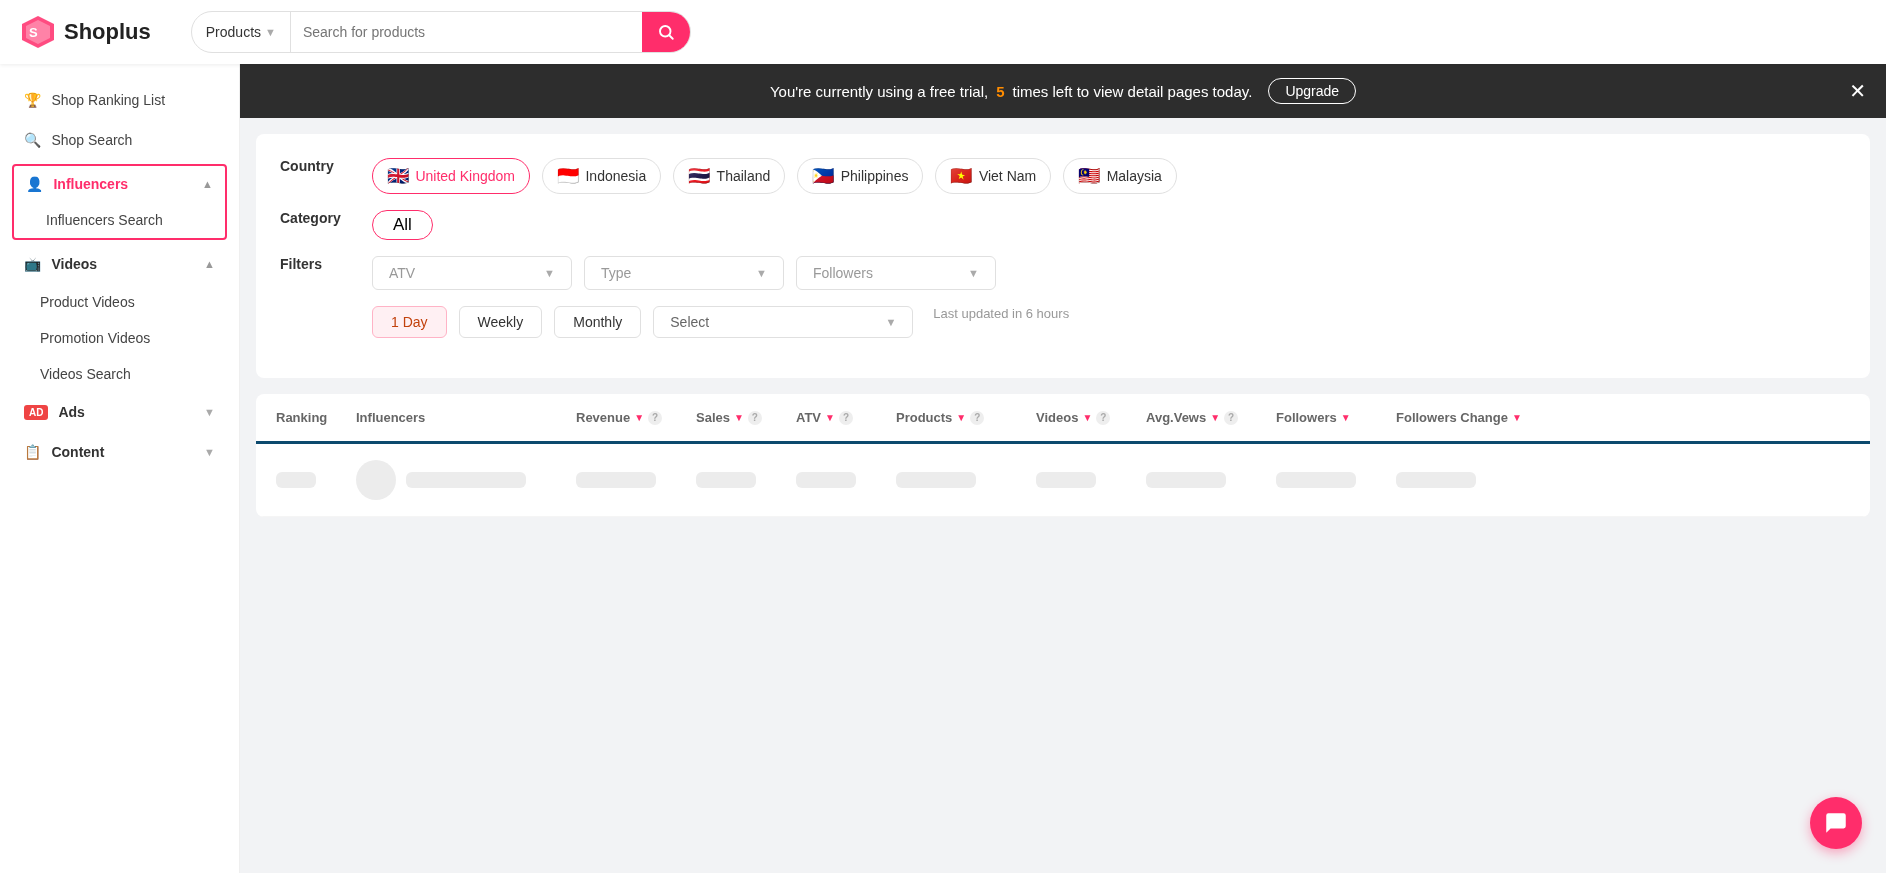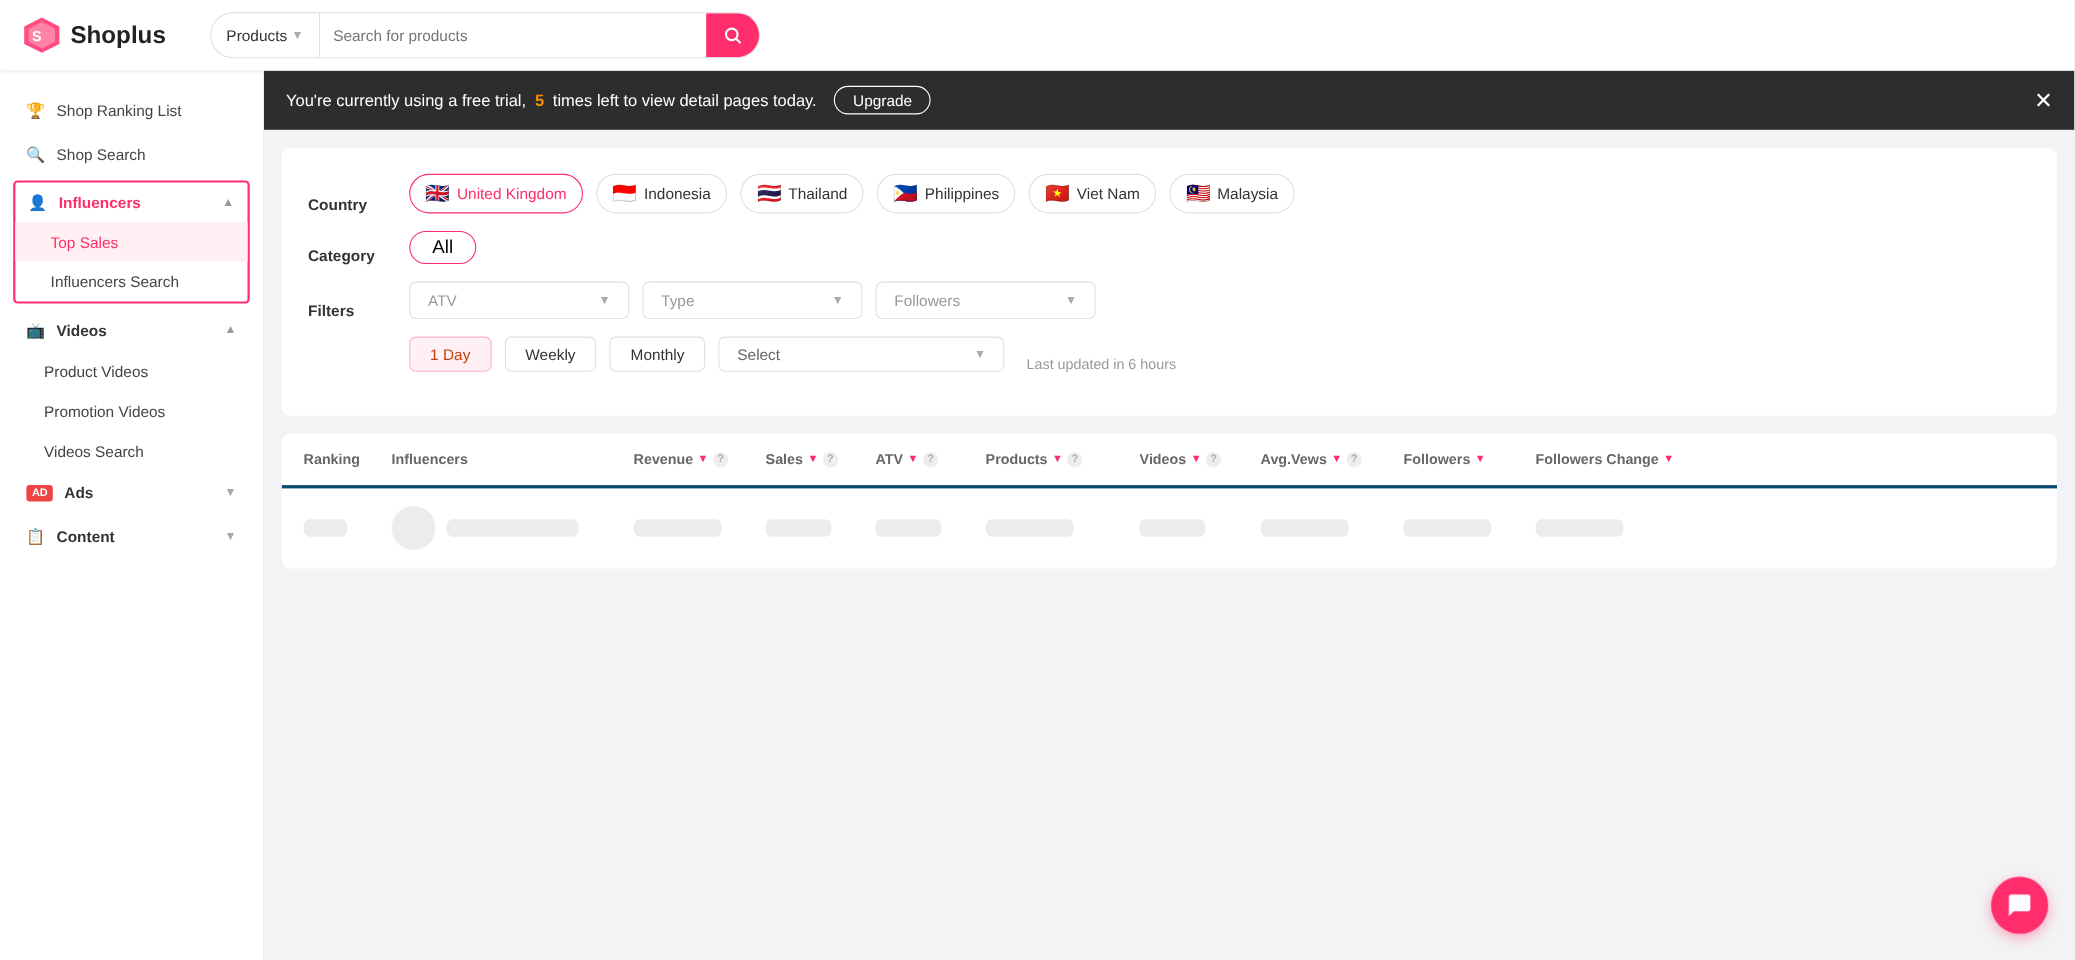--- a/index.html
+++ b/index.html
@@ -63,35 +63,35 @@
       font-size: 14px; color: #333; font-weight: 600; cursor: pointer;
     }
     .sidebar-plain { padding: 10px 24px 10px 40px; font-size: 14px; color: #444; cursor: pointer; }
 
     
     .main { flex: 1; overflow-y: auto; padding: 0; background: #f2f3f5; }
 
     
     .banner {
       background: #2d2d2d; color: #fff; display: flex; align-items: center;
-      justify-content: flex-start; padding: 14px 20px; position: relative; gap: 8px;
+      justify-content: center; padding: 14px 32px; position: relative; gap: 8px;
       font-size: 15px;
     }
     .banner-highlight { color: #ff8c00; font-weight: 700; }
     .banner-upgrade-btn {
       border: 1.5px solid #fff; color: #fff; background: none; border-radius: 16px;
       padding: 4px 16px; font-size: 14px; cursor: pointer; margin-left: 8px;
     }
     .banner-close { position: absolute; right: 20px; font-size: 20px; cursor: pointer; color: #fff; }
 
     
     .content-card { background: #fff; margin: 16px; border-radius: 8px; padding: 24px; }
 
     
-    .filter-row { display: flex; align-items: flex-end; gap: 12px; margin-bottom: 16px; }
+    .filter-row { display: flex; align-items: flex-start; gap: 12px; margin-bottom: 16px; }
     .filter-label { font-size: 14px; font-weight: 600; color: #333; min-width: 80px; }
     .country-btn {
       display: flex; align-items: center; gap: 6px; padding: 6px 14px; border-radius: 20px;
       border: 1.5px solid #e0e0e0; font-size: 14px; cursor: pointer; background: #fff; color: #333;
     }
     .country-btn.selected { border-color: #ff2d6b; color: #ff2d6b; background: #fff; }
     .category-btn {
       padding: 4px 20px; border-radius: 20px; border: 1.5px solid #ff2d6b;
       font-size: 17px; cursor: pointer; background: #fff; color: #000000;
     }
@@ -189,23 +189,20 @@
       <span>🔍</span>
       <span>Shop Search</span>
     </div>
 
     <div class="sidebar-section">
       <div class="sidebar-section-header">
         <span>👤</span>
         <span>Influencers</span>
         <span style="margin-left:auto;" class="chevron-up">▲</span>
       </div>
-      <div class="sidebar-sub-item active">
-        <span>Top Sales</span>
-      </div>
       <div class="sidebar-sub-item">
         <span>Influencers Search</span>
       </div>
     </div>
 
     <div class="sidebar-group-header">
       <span>📺</span>
       <span>Videos</span>
       <span style="margin-left:auto;" class="chevron-up">▲</span>
     </div>

